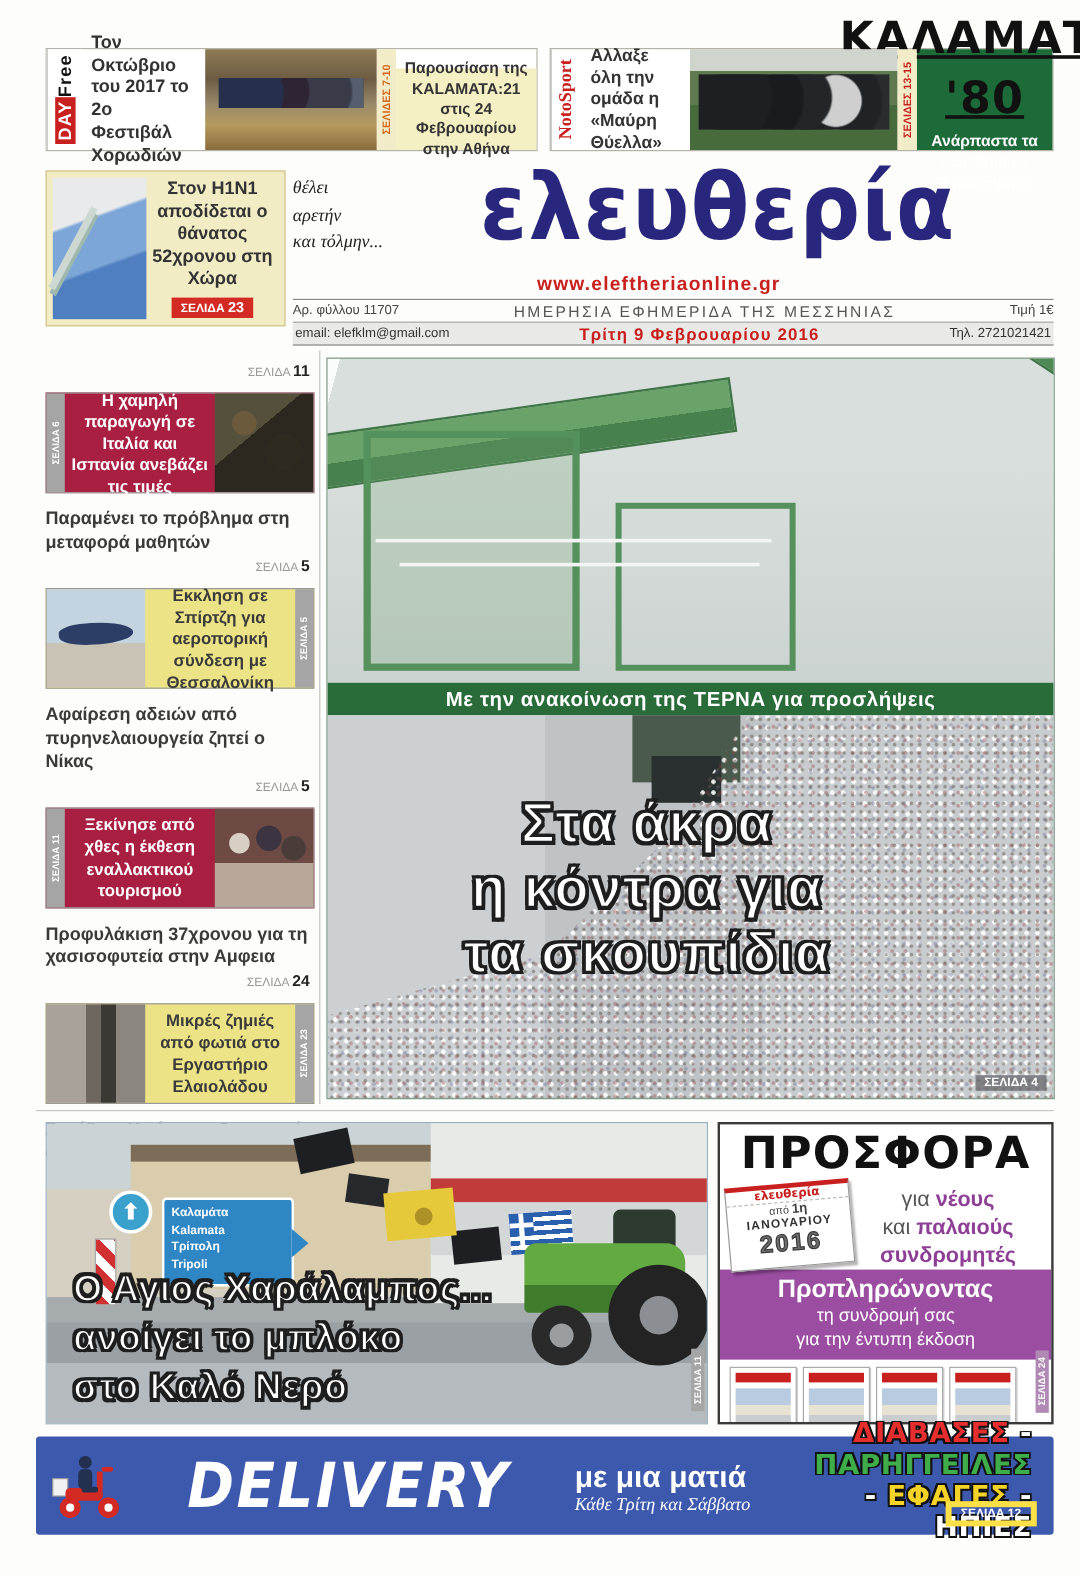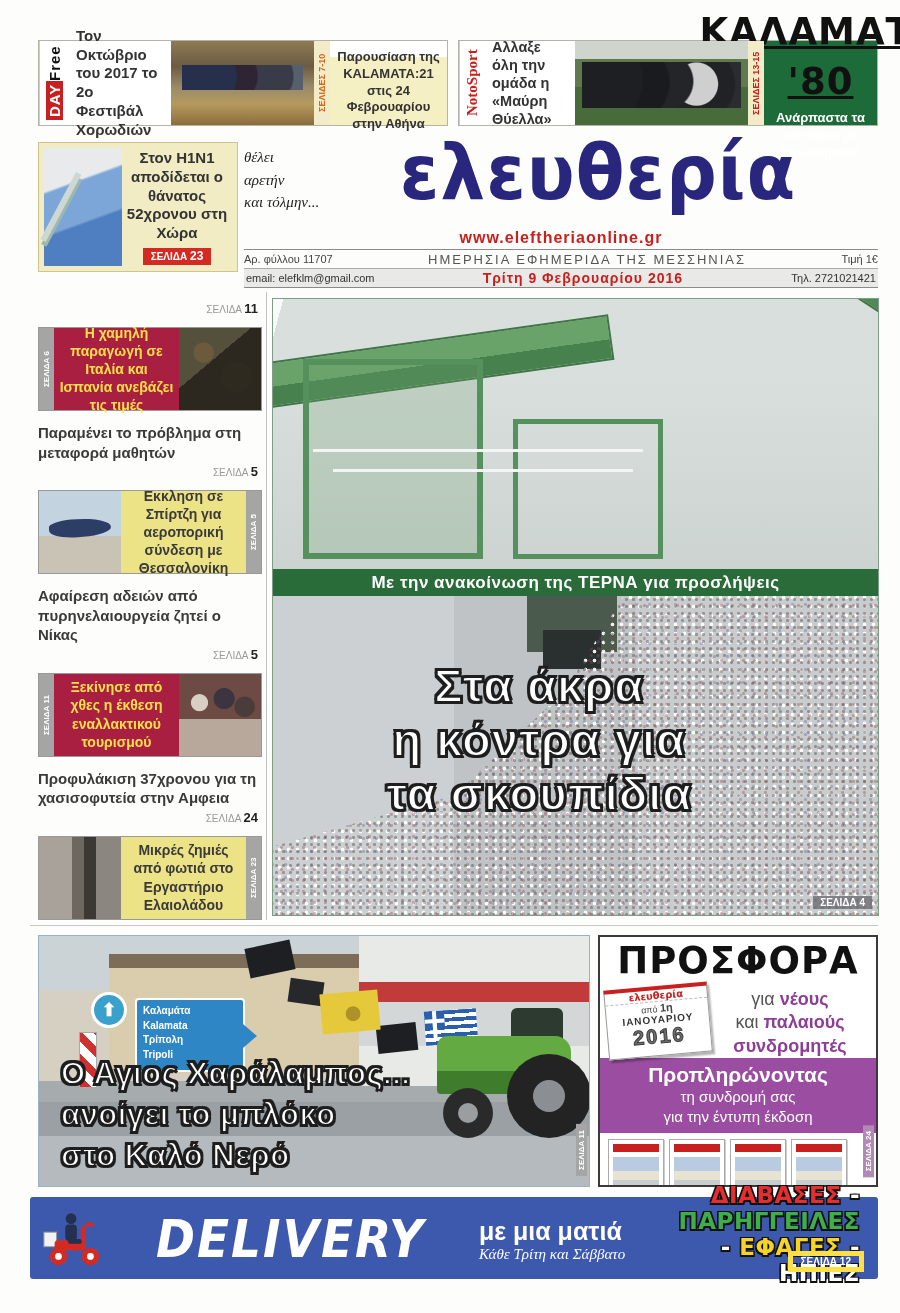--- a/index.html
+++ b/index.html
@@ -36,39 +36,39 @@
   
   #h1n1-box { left:38px; top:142px; width:200px; height:130px; background:#f2ecc4; border:1px solid #cfc48e; display:flex; padding:5px; }
   .h1n1-photo { width:78px; background:linear-gradient(160deg,#e8eaec 0 30%, #7da6d8 32% 60%, #4f7fc0 62% 100%); position:relative; }
   .h1n1-photo:before { content:""; position:absolute; left:18%; top:18%; width:8%; height:64%; background:#cdd8d2; transform:rotate(28deg); box-shadow:3px 4px 0 #9fb8ae; }
   .h1n1-text { flex:1; display:flex; flex-direction:column; align-items:center; justify-content:center; text-align:center; font-weight:bold; color:#333; font-size:15px; line-height:1.25; }
   .page-badge-red { background:#d42a24; color:#fff; font-size:10px; font-weight:bold; padding:1px 8px; margin-top:5px; }
   .page-badge-red b { font-size:12px; }
 
   #slogan { left:244px; top:146px; width:80px; font-family:"Liberation Serif", serif; font-style:italic; color:#222; font-size:15px; line-height:1.5; }
   #logo { left:318px; top:134px; width:560px; text-align:center; font-family:"DejaVu Sans", sans-serif; font-weight:bold; font-size:71px; color:#28277d; letter-spacing:1px; transform:scaleY(1.08); line-height:1.1; }
-  #website { left:244px; top:229px; width:634px; text-align:center; color:#c8201e; font-weight:bold; font-size:16px; letter-spacing:1px; }
+  #website { left:232px; top:229px; width:634px; text-align:center; color:#c8201e; font-weight:bold; font-size:16px; letter-spacing:1px; }
   #mast-row1 { left:244px; top:249px; width:634px; height:19px; border-top:1px solid #8a8a8a; display:flex; align-items:center; justify-content:space-between; font-size:11px; color:#444; }
   #mast-row1 .center { letter-spacing:2px; color:#555; font-size:13px; }
   #mast-row2 { left:244px; top:268px; width:634px; height:20px; background:#e9e9e7; border-top:1px solid #aaa; border-bottom:1px solid #8a8a8a; display:flex; align-items:center; justify-content:space-between; font-size:11px; color:#333; padding:0 2px; }
   #mast-row2 .date { color:#c8201e; font-weight:bold; font-size:14px; letter-spacing:1px; }
 
   
   #sidebar { left:38px; top:292px; width:224px; }
   .sb-divider { position:absolute; left:266px; top:292px; width:1px; height:628px; background:#c2c2c2; }
   .sb-text { padding:7px 0 2px; }
   .sb-headline { font-weight:bold; color:#3a3a3a; font-size:15px; line-height:1.3; }
   .sb-page { text-align:right; font-size:10px; color:#999; padding:2px 4px 4px 0; }
   .sb-page b { color:#222; font-size:13px; }
   .sb-box { height:84px; display:flex; margin:5px 0; border:1px solid #999; }
   .sb-red { background:#a81f42; }
   .sb-yellow { background:#ece387; }
   .sb-vert { width:15px; background:#a5a5a5; color:#fff; font-size:8px; font-weight:bold; display:flex; align-items:center; justify-content:center; writing-mode:vertical-rl; transform:rotate(180deg); }
   .sb-box-text { flex:1; display:flex; align-items:center; justify-content:center; text-align:center; font-weight:bold; font-size:14px; line-height:1.3; padding:3px 5px; }
-  .sb-red .sb-box-text { color:#fde047; }
+  .sb-red .sb-box-text { color:#ffffff; }
   .sb-yellow .sb-box-text { color:#3a3a3a; }
   .sb-photo { width:82px; position:relative; overflow:hidden; }
   .ph-olives { background:radial-gradient(circle at 30% 30%, #6b5b3c 0 12%, transparent 13%), radial-gradient(circle at 70% 60%, #2e2a20 0 20%, transparent 21%), linear-gradient(140deg,#55503c 0 40%, #2c2820 40% 100%); }
   .ph-plane { background:linear-gradient(180deg,#c3d4e0 0 55%, #c9c3b6 55% 100%); }
   .ph-plane:before { content:""; position:absolute; left:12%; top:34%; width:76%; height:22%; background:#2c3e66; border-radius:40% 60% 50% 50%; transform:rotate(-4deg); }
   .ph-ribbon { background:radial-gradient(circle at 25% 35%, #d8cfc4 0 10%, transparent 11%), radial-gradient(circle at 55% 30%, #3c3440 0 14%, transparent 15%), radial-gradient(circle at 80% 40%, #4a3c38 0 12%, transparent 13%), linear-gradient(180deg,#6e4a44 0 55%, #b8a89c 55% 100%); }
   .ph-fire { background:linear-gradient(90deg,#a8a29a 0 40%, #6e6760 40% 55%, #3c3834 55% 70%, #8c8680 70% 100%); }
 
   
   #main-photo { left:272px; top:298px; width:607px; height:618px; border:1px solid #7e9c86; overflow:hidden; background:#dde2e0; }

